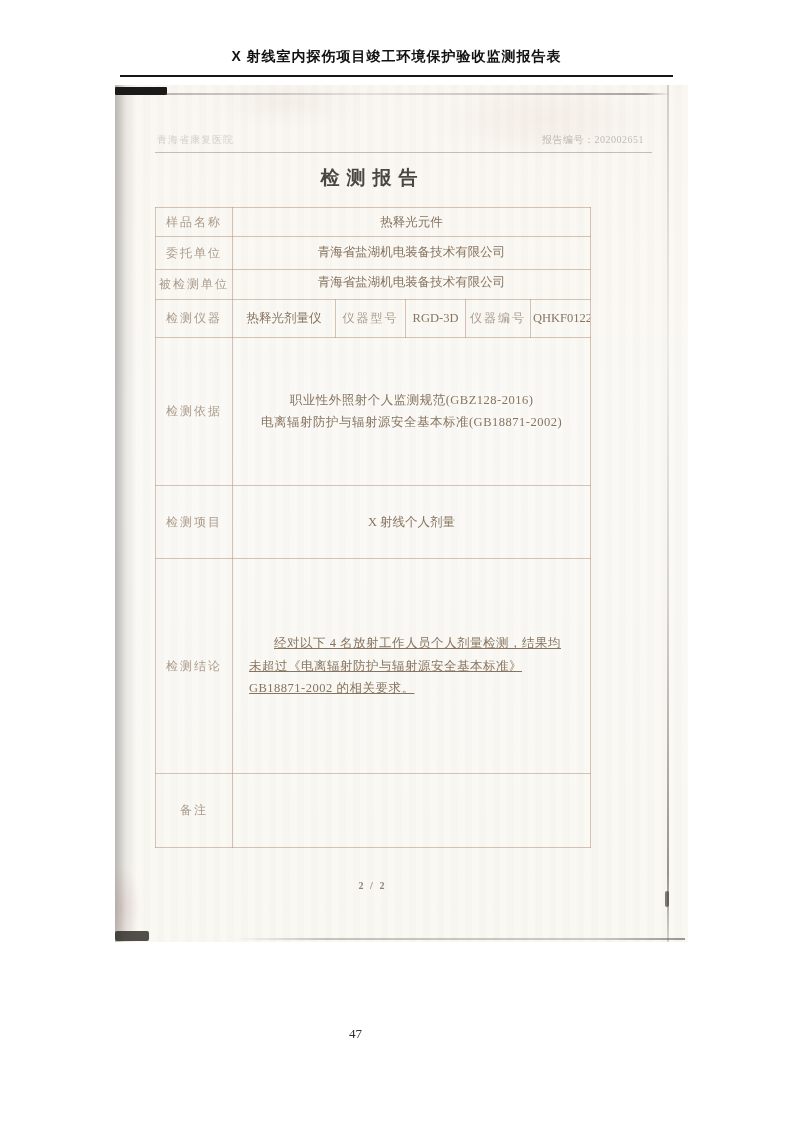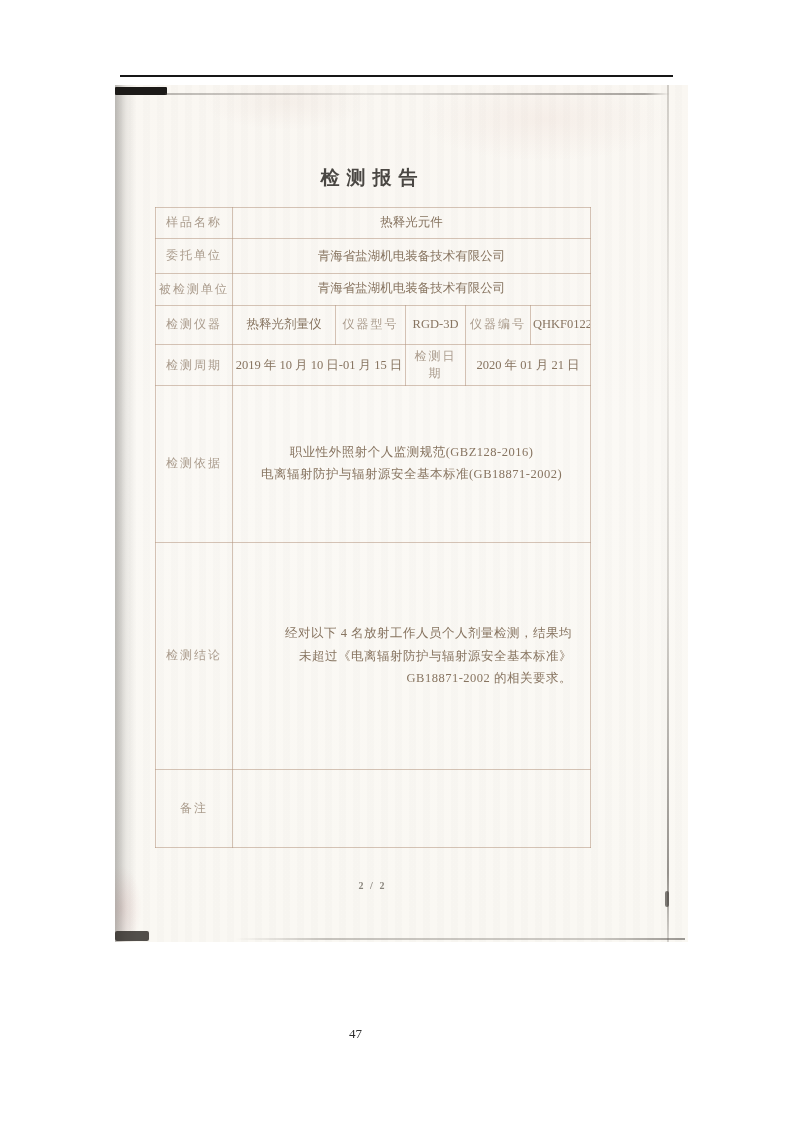--- a/index.html
+++ b/index.html
@@ -46,45 +46,51 @@
   .report-table { position:absolute; left:40px; top:122px; width:435px; height:641px;
     border-collapse:collapse; table-layout:fixed; filter:blur(.15px); }
   .report-table td { border:1px solid rgba(180,150,128,.55); text-align:center; vertical-align:middle;
     font-size:12.5px; color:#877460; padding:1px 2px; overflow:hidden; }
   .report-table td.lbl { color:#9c8b7a; opacity:.85; letter-spacing:2px; filter:blur(.3px); font-size:12px; }
   .report-table tr.r1 { height:28px; } .report-table tr.r2 { height:32px; } .report-table tr.r3 { height:29px; }
   .report-table tr.r4 { height:36px; } .report-table tr.r5 { height:32px; } .report-table tr.r6 { height:143px; }
   .report-table tr.r7 { height:70px; } .report-table tr.r8 { height:207px; } .report-table tr.r9 { height:71px; }
   td.vbottom { vertical-align:bottom; padding-bottom:8px; }
   .basis-lines div { line-height:1.75; letter-spacing:.5px; }
-  .conclusion { text-align:right; text-indent:2em; padding:0 16px 0 14px; line-height:1.8; letter-spacing:.5px; }
+  .conclusion { text-align:left; text-indent:2em; padding:0 16px 0 14px; line-height:1.8; letter-spacing:.5px;text-decoration:underline; }
   .report-table td.conclusion-cell { vertical-align:middle; }
 
   .page-marker { position:absolute; left:40px; top:795px; width:435px; text-align:center;
     font-size:10px; font-weight:bold; color:#6e6960; letter-spacing:2px; opacity:.8; }
 
   
   .page-number { position:absolute; left:0; top:1026px; width:711px; text-align:center; font-size:13px; color:#2e2e2e; }
 </style>
 </head>
 <body>
 
 <div class="page">
 
+  <div class="doc-header">X 射线室内探伤项目竣工环境保护验收监测报告表</div>
   <div class="doc-header-rule"></div>
 
   <div class="scan">
     <div class="scan-left-shadow"></div>
     <div class="scan-corner-bar"></div>
     <div class="scan-top-edge"></div>
     <div class="scan-bottom-edge"></div>
     <div class="scan-bottom-smudge"></div>
     <div class="fold-line"></div>
     <div class="fold-blob"></div>
 
+    <div class="letterhead">
+      <span class="letterhead-left">青海省康复医院</span>
+      <span class="letterhead-right">报告编号：202002651</span>
+      <div class="letterhead-rule"></div>
+    </div>
 
     <div class="scan-title">检测报告</div>
 
     <table class="report-table">
       <colgroup>
         <col style="width:77px">
           <col style="width:103px">
           <col style="width:70px">
         <col style="width:60px">
           <col style="width:65px">
@@ -104,34 +110,32 @@
         <td colspan="5" class="vbottom">青海省盐湖机电装备技术有限公司</td>
       </tr>
       <tr class="r4">
         <td class="lbl">检测仪器</td>
         <td>热释光剂量仪</td>
         <td class="lbl">仪器型号</td>
         <td>RGD-3D</td>
         <td class="lbl">仪器编号</td>
         <td>QHKF0122</td>
       </tr>
-      <tr class="r5">
-        <td class="lbl">检测周期</td>
-        <td colspan="2">2019 年 10 月 10 日-01 月 15 日</td>
-        <td class="lbl">检测日期</td>
-        <td colspan="2">2020 年 01 月 21 日</td>
-      </tr>
       <tr class="r6">
         <td class="lbl">检测依据</td>
         <td colspan="5">
           <div class="basis-lines">
             <div>职业性外照射个人监测规范(GBZ128-2016)</div>
             <div>电离辐射防护与辐射源安全基本标准(GB18871-2002)</div>
           </div>
         </td>
+      </tr>
+      <tr class="r7">
+        <td class="lbl">检测项目</td>
+        <td colspan="5">X 射线个人剂量</td>
       </tr>
       <tr class="r8">
         <td class="lbl">检测结论</td>
         <td colspan="5" class="conclusion-cell">
           <div class="conclusion">经对以下 4 名放射工作人员个人剂量检测，结果均未超过《电离辐射防护与辐射源安全基本标准》GB18871-2002 的相关要求。</div>
         </td>
       </tr>
       <tr class="r9">
         <td class="lbl">备注</td>
         <td colspan="5"></td>

